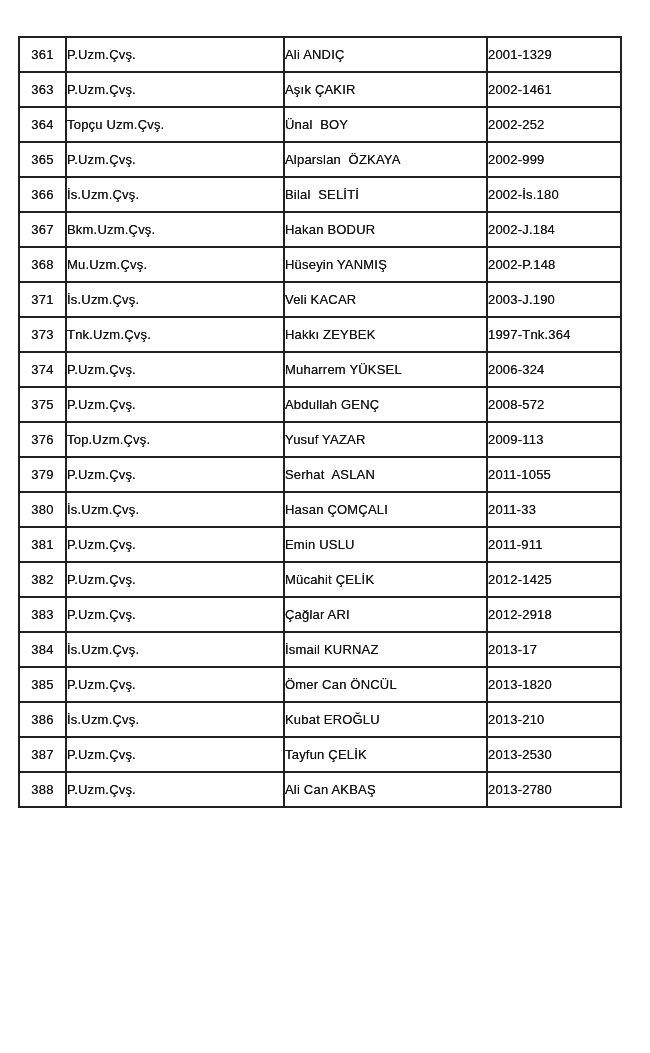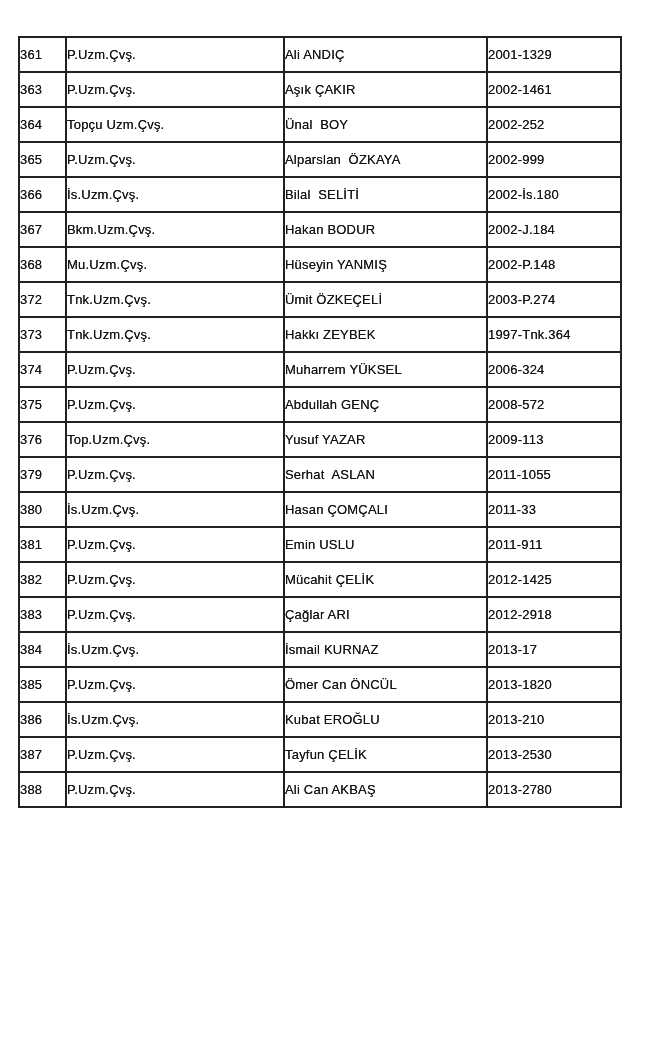--- a/index.html
+++ b/index.html
@@ -31,20 +31,21 @@
     font-size: 13px;
     color: #161616;
     text-shadow: 0 0 0.5px #3a3a3a;
     letter-spacing: 0.2px;
     white-space: pre;
     overflow: hidden;
     vertical-align: middle;
     padding: 0;
   }
   td.no {
+    text-align: center;
   }
   td.rank, td.name, td.id {
     text-align: left;
     padding-left: 6px;
   }
   col.c-no   { width: 47px;  }
   col.c-rank { width: 218px; }
   col.c-name { width: 203px; }
   col.c-id   { width: 134px; }
 </style>
@@ -97,24 +98,24 @@
           <td class="name">Hakan BODUR</td>
           <td class="id">2002-J.184</td>
         </tr>
         <tr>
           <td class="no">368</td>
           <td class="rank">Mu.Uzm.Çvş.</td>
           <td class="name">Hüseyin YANMIŞ</td>
           <td class="id">2002-P.148</td>
         </tr>
         <tr>
-          <td class="no">372</td>
-          <td class="rank">Tnk.Uzm.Çvş.</td>
-          <td class="name">Ümit ÖZKEÇELİ</td>
-          <td class="id">2003-P.274</td>
+          <td class="no">371</td>
+          <td class="rank">İs.Uzm.Çvş.</td>
+          <td class="name">Veli KACAR</td>
+          <td class="id">2003-J.190</td>
         </tr>
         <tr>
           <td class="no">373</td>
           <td class="rank">Tnk.Uzm.Çvş.</td>
           <td class="name">Hakkı ZEYBEK</td>
           <td class="id">1997-Tnk.364</td>
         </tr>
         <tr>
           <td class="no">374</td>
           <td class="rank">P.Uzm.Çvş.</td>

